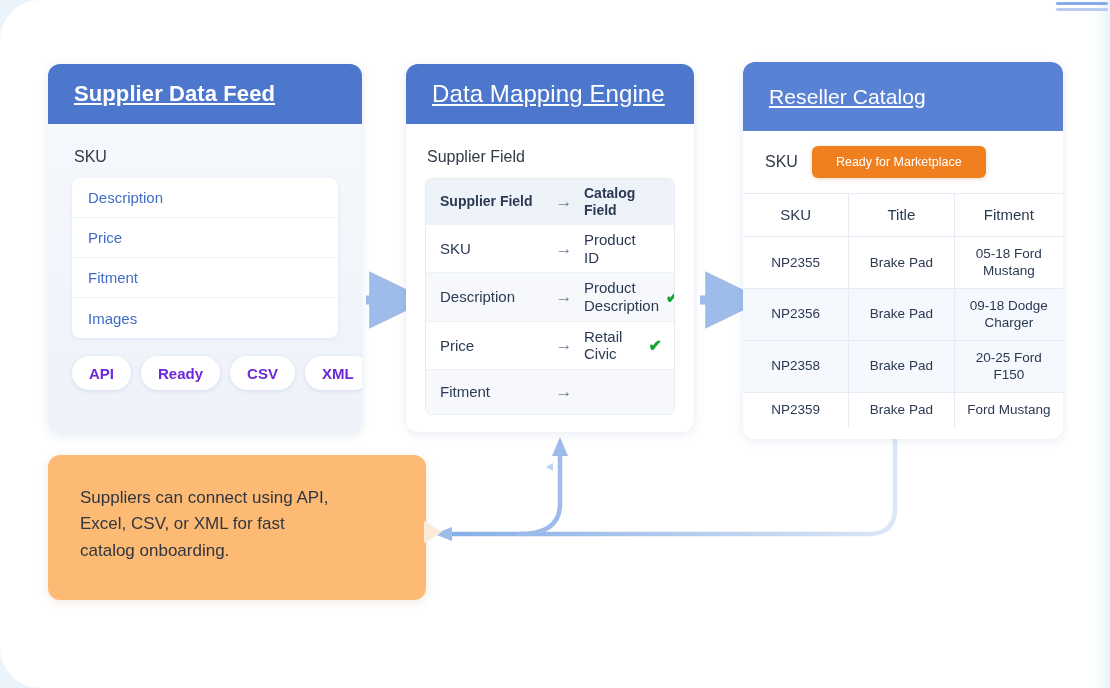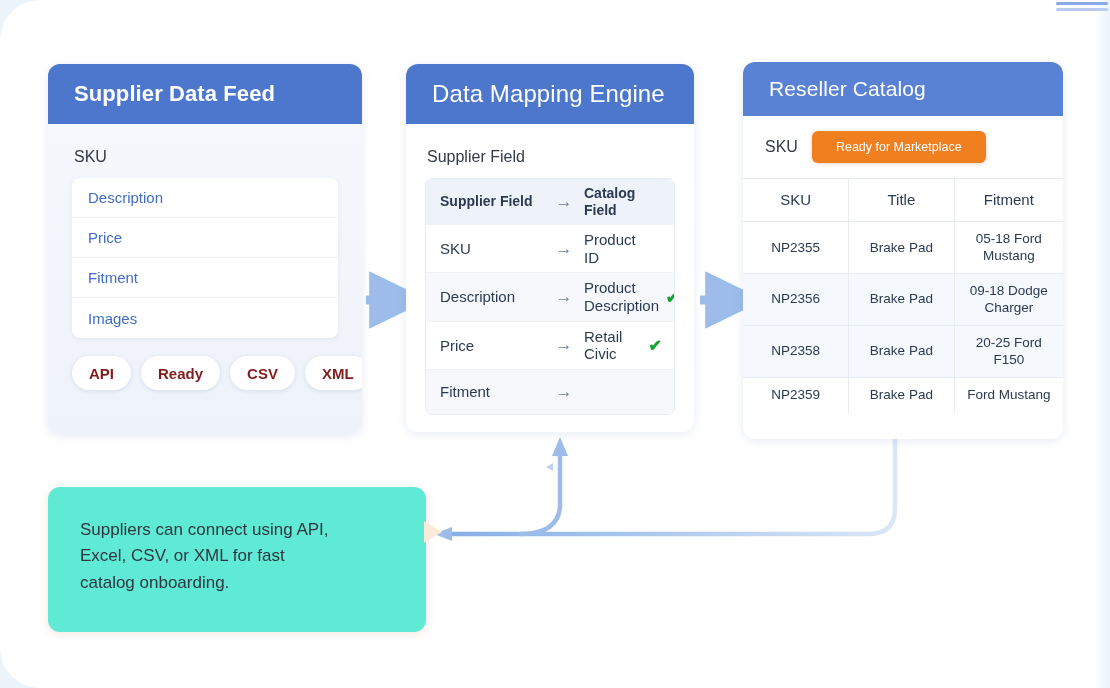--- a/index.html
+++ b/index.html
@@ -66,20 +66,21 @@
     background: #f6f8fc;
     box-shadow: 0 2px 10px rgba(70,100,170,0.13);
     overflow: hidden;
   }
   .card-header {
     background: #4d77cc;
     color: #ffffff;
     padding: 0 26px;
     display: flex;
     align-items: center;
+    text-decoration: underline;
   }
   .card-title { font-size: 21px; letter-spacing: .1px; }
   .card-body { padding: 0 24px; }
 
   
   #card-supplier {
     left: 48px; top: 64px;
     width: 314px; height: 370px;
     background: linear-gradient(180deg,#f7f9fd 0%, #eef2f9 100%);
   }
@@ -117,21 +118,21 @@
   .chip {
     background: #ffffff;
     border-radius: 18px;
     height: 34px;
     padding: 16px 17px;
     display: flex;
     align-items: center;
     justify-content: center;
     font-size: 15px;
     font-weight: bold;
-    color: #7f1d1d;
+    color: #6d28d9;
     box-shadow: 0 1px 4px rgba(70,100,170,0.16);
   }
 
   
   #card-mapping {
     left: 406px; top: 64px;
     width: 288px; height: 368px;
     background: #ffffff;
   }
   #card-mapping .card-header { height: 60px; background: #4d77cc; }
@@ -173,21 +174,21 @@
     color: #15a330; font-size: 16px; font-weight: bold;
     text-align: right;
   }
 
   
   #card-catalog {
     left: 743px; top: 62px;
     width: 320px; height: 377px;
     background: #ffffff;
   }
-  #card-catalog .card-header { height: 54px; background: #5a82d4; }
+  #card-catalog .card-header { height: 69px; background: #5a82d4; }
   #card-catalog .card-title { font-size: 21px; font-weight: normal; }
 
   .catalog-toprow {
     height: 62px;
     display: flex;
     align-items: center;
     padding: 0 16px;
     gap: 14px;
   }
   .catalog-sku-label {
@@ -228,24 +229,23 @@
   table.catalog tbody tr.alt { background: #f5f8fd; }
   table.catalog col.c1 { width: 33%; }
   table.catalog col.c2 { width: 33%; }
   table.catalog col.c3 { width: 34%; }
 
   
   #callout {
     position: absolute;
     left: 48px; top: 455px;
     width: 378px; height: 145px;
-    background: #5eead4;
+    background: #fdba74;
     border-radius: 12px;
     box-shadow: 0 2px 10px rgba(170,130,90,0.18);
-    margin-top: 32px;
   }
   #callout-text {
     padding: 30px 30px 0 32px;
     font-size: 17px;
     line-height: 1.55;
     color: #2f3640;
     white-space: pre-line;
   }
   #callout-tail {
     position: absolute;

